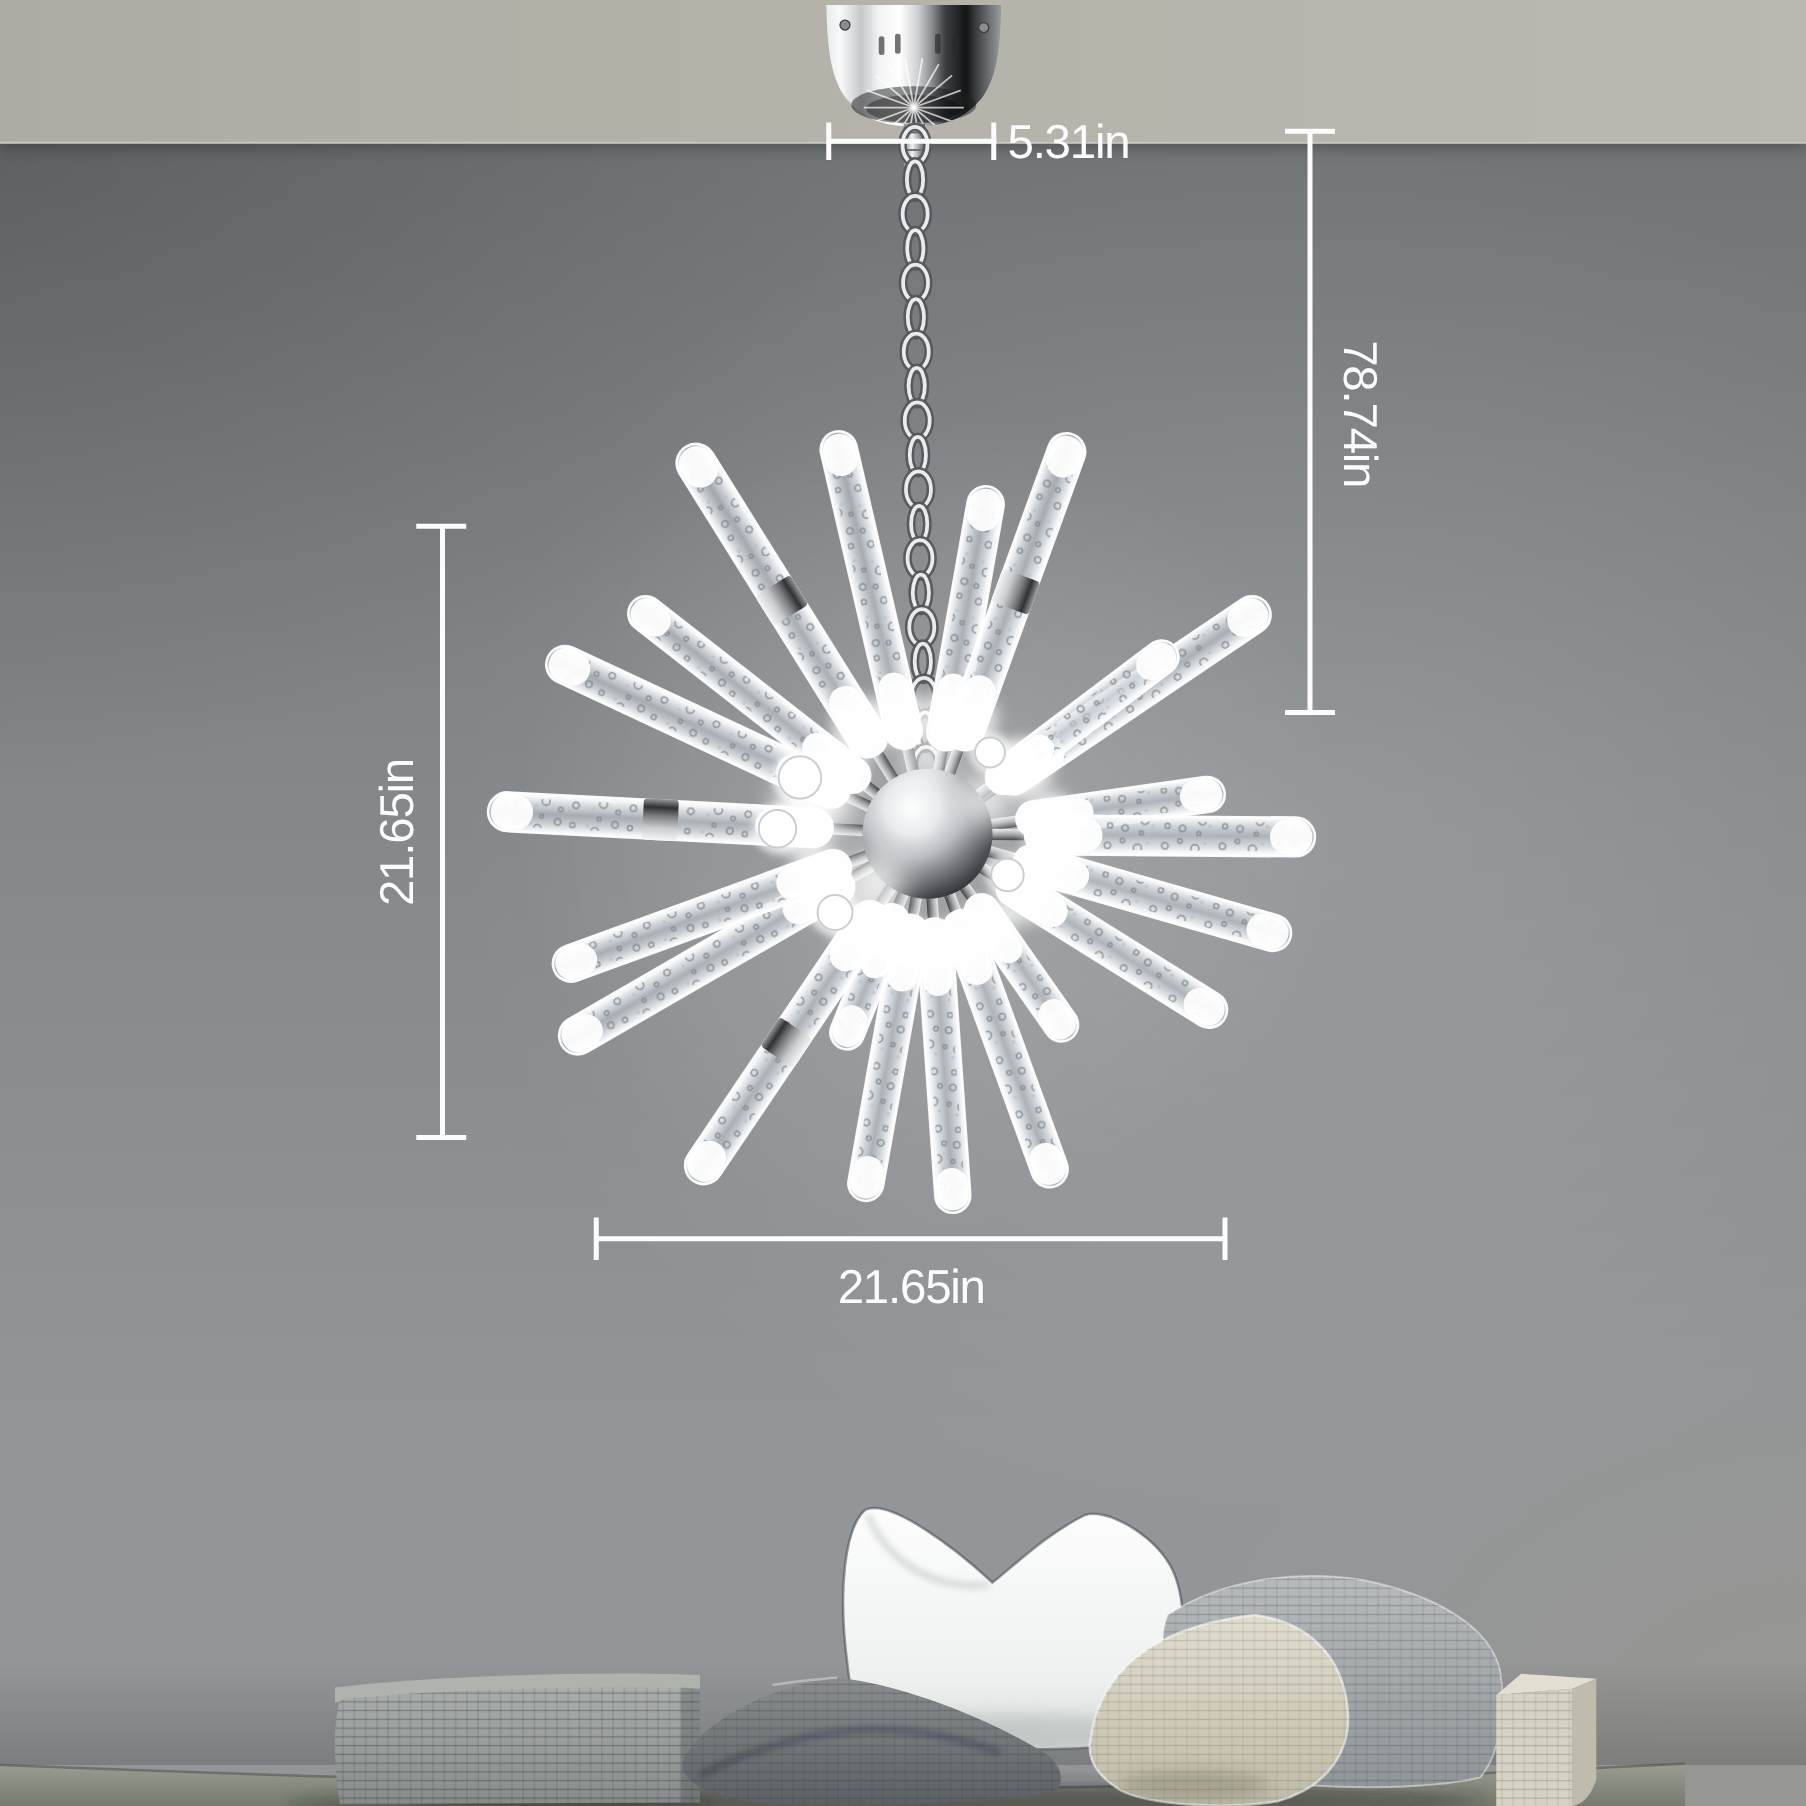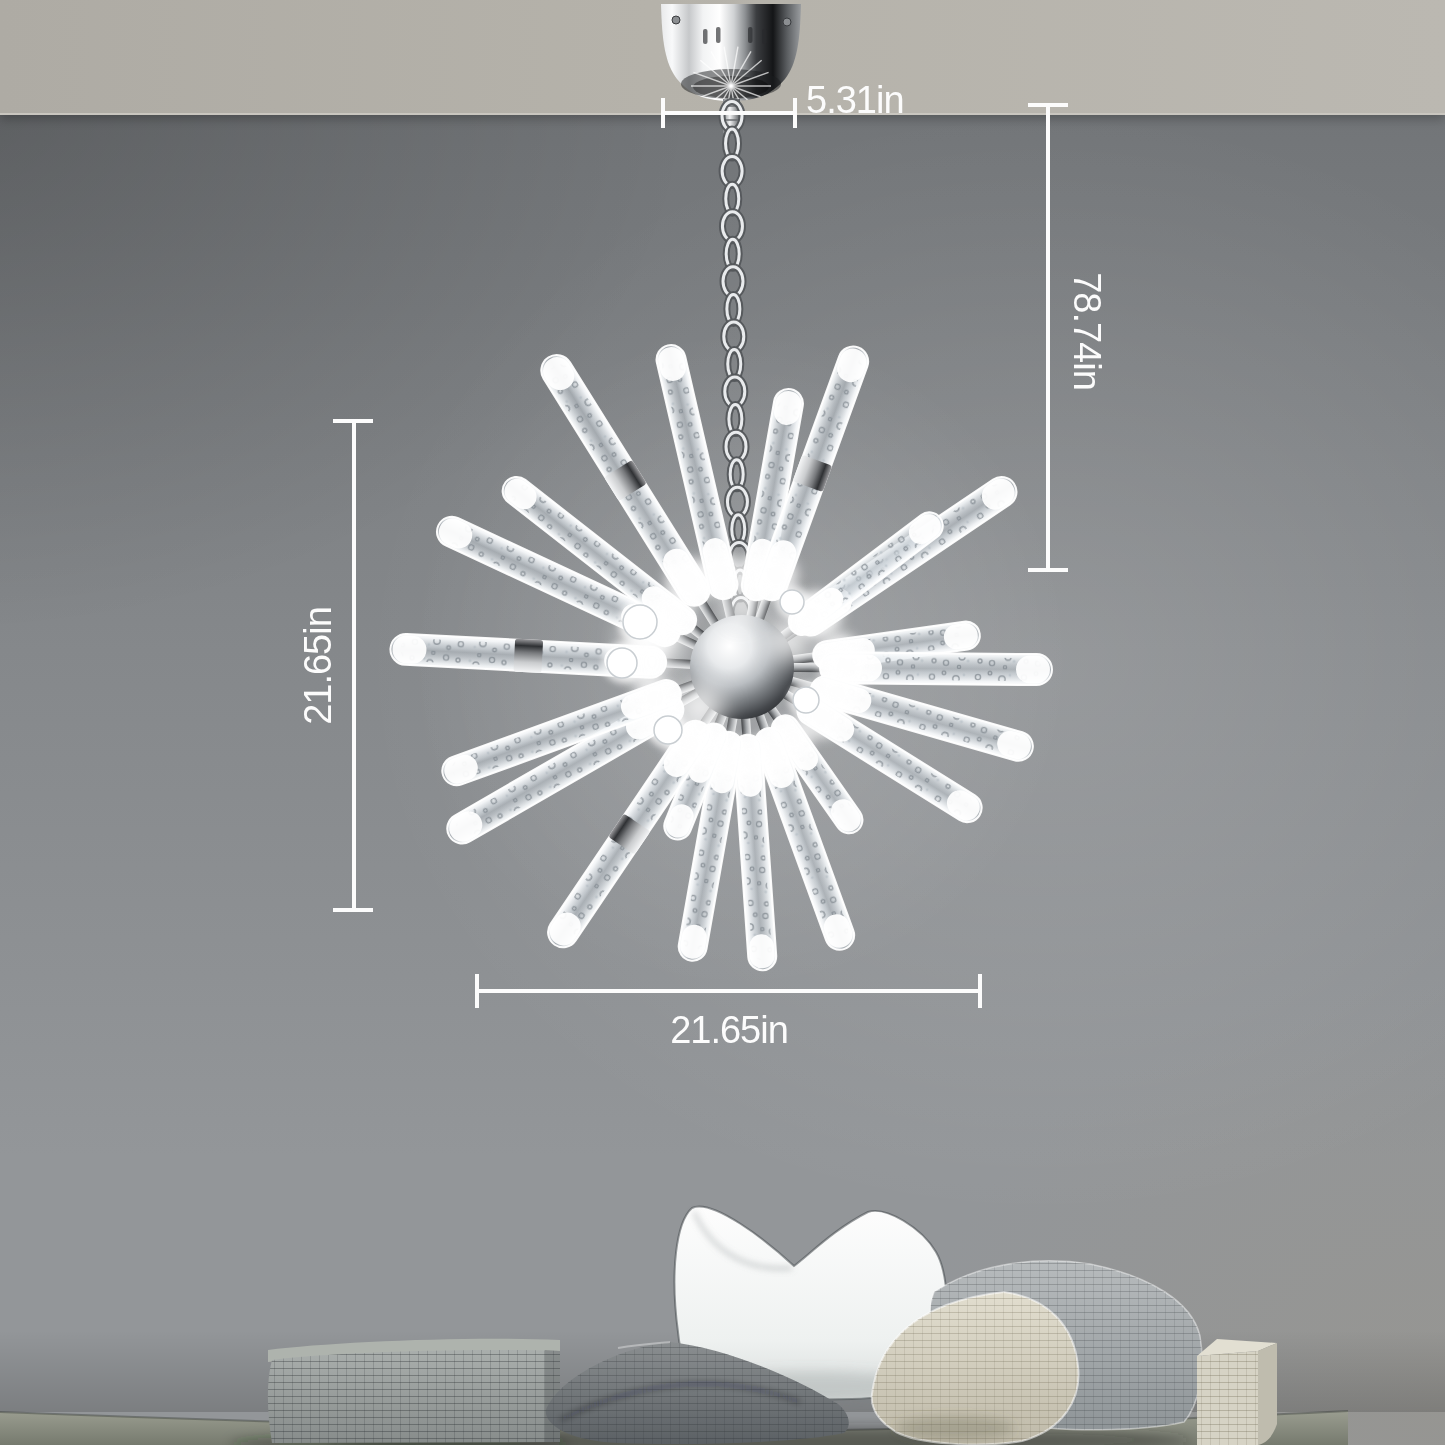--- a/index.html
+++ b/index.html
@@ -527,21 +527,21 @@
         <path d="M560,1420 C640,1380 720,1372 800,1402" fill="none" stroke="rgba(25,29,31,0.45)" stroke-width="3" filter="url(#b3)"></path>
         <path d="M618,1348 C640,1344 660,1343 670,1342" fill="none" stroke="rgba(255,255,255,0.35)" stroke-width="2"></path>
       </g>
     </g>
   </svg>
 
   <div>
     <div class="dl h" style="left:663px;top:111px;width:134px"></div>
     <div class="dl v" style="left:661px;top:98px;height:30px"></div>
     <div class="dl v" style="left:793px;top:98px;height:30px"></div>
-    <div class="dim-label lab-l" style="left:806px;top:100px">5.31in</div>
+    <div class="dim-label lab-l" style="left:806px;top:114px">5.31in</div>
   </div>
 
   <div>
     <div class="dl v" style="left:1046px;top:105px;height:467px"></div>
     <div class="dl h" style="left:1028px;top:103px;width:40px"></div>
     <div class="dl h" style="left:1028px;top:568px;width:40px"></div>
     <div class="dim-label rot90" style="left:1087px;top:331px">78.74in</div>
   </div>
 
   <div>

